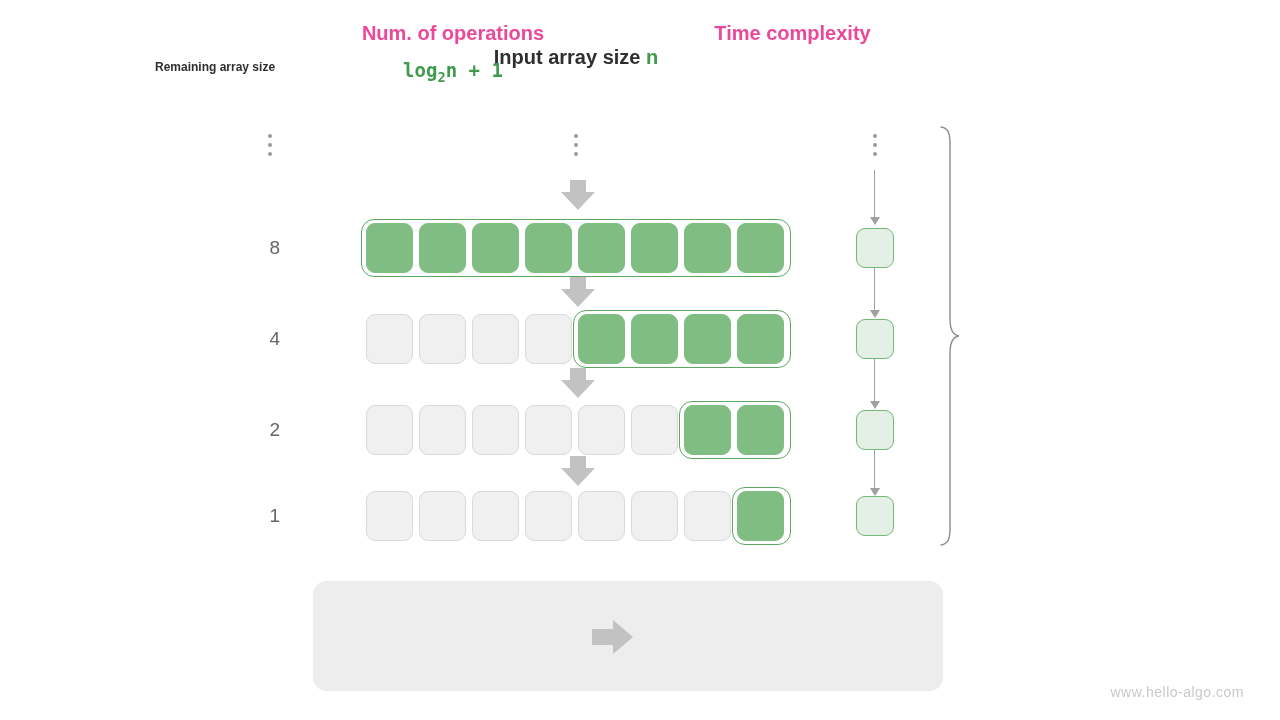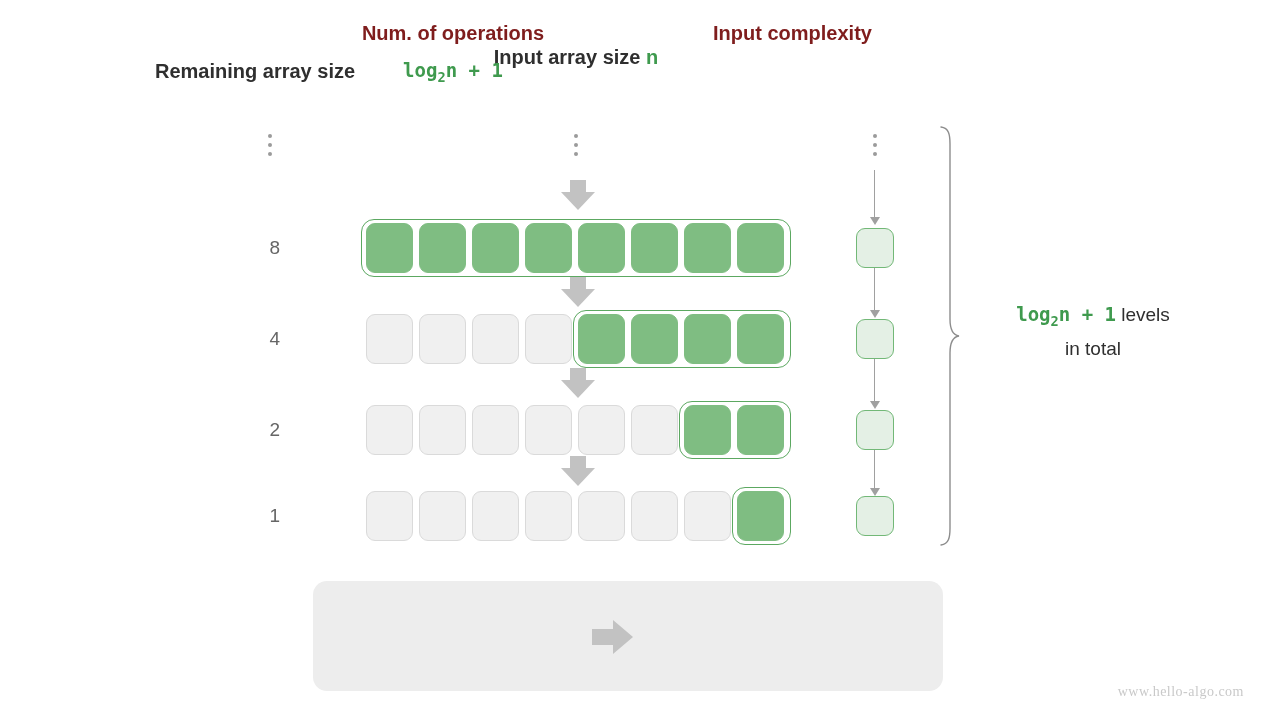--- a/index.html
+++ b/index.html
@@ -14,21 +14,21 @@
     background: #ffffff;
     font-family: "Liberation Sans", sans-serif;
     overflow: hidden;
   }
 
   
   .hd-remaining {
     position: absolute;
     left: 155px;
     top: 60px;
-    font-size: 20px;
+    font-size: 12px;
     font-weight: bold;
     color: #2f2f2f;
     white-space: nowrap;
   }
   .hd-input {
     position: absolute;
     left: 380px;
     top: 46px;
     width: 392px;
     text-align: center;
@@ -215,21 +215,21 @@
     border-radius: 14px;
   }
   .sum-col {
     position: absolute;
     top: 22px;
     text-align: center;
   }
   .sum-title {
     font-size: 20px;
     font-weight: bold;
-    color: #7f1d1d;
+    color: #ec4899;
     white-space: nowrap;
   }
   .sum-value {
     margin-top: 14px;
     font-family: "DejaVu Sans Mono", "Liberation Mono", monospace;
     font-weight: bold;
     font-size: 19px;
     white-space: nowrap;
   }
   .sum-value.greenv { color: #3f9a4e; }
@@ -258,21 +258,21 @@
     border-top: 17px solid transparent;
     border-bottom: 17px solid transparent;
     border-left: 20px solid #c2c2c2;
   }
 
   
   .watermark {
     position: absolute;
     right: 36px;
     bottom: 20px;
-    font-family: Liberation Serif, serif;
+    font-family: Liberation Sans, sans-serif;
     font-size: 14px;
     color: #c9c9c9;
     letter-spacing: 0.5px;
   }
   sub { font-size: 0.72em; }
 </style>
 </head>
 <body>
 
 <div id="page">
@@ -393,36 +393,32 @@
     <div class="tip" style="top:38px;"></div>
   </div>
   <div class="op-cell" style="left:856px; top:496px;"></div>
 
   <div class="brace">
     <svg width="24" height="420" viewBox="0 0 24 420" fill="none" xmlns="http://www.w3.org/2000/svg">
       <path d="M3 1 C11 2 12 9 12 18 L12 193 C12 203 14 209 21 210 C14 211 12 217 12 227 L12 402 C12 411 11 418 3 419" stroke="#8d8d8d" stroke-width="1.4" fill="none" stroke-linecap="round"></path>
     </svg>
   </div>
 
-  <div class="levels-label">
-    <span class="formula"><span>log</span><sub>2</sub><span>n + 1</span></span><span class="plain"> levels</span><br>
-    <span class="plain">in total</span>
-  </div>
 
   <div class="summary"></div>
 
   <div class="sum-col" style="left:333px; width:240px;">
     <div class="sum-title">Num. of operations</div>
     <div class="sum-value greenv"><span>log</span><sub>2</sub><span>n + 1</span></div>
   </div>
 
   <div class="sum-arrow">
     <div class="stem"></div>
     <div class="head"></div>
   </div>
 
   <div class="sum-col" style="left:665px; width:255px;">
-    <div class="sum-title">Input complexity</div>
+    <div class="sum-title">Time complexity</div>
   </div>
 
   <div class="watermark">www.hello-algo.com</div>
 
 </div>
 
 </body></html>

